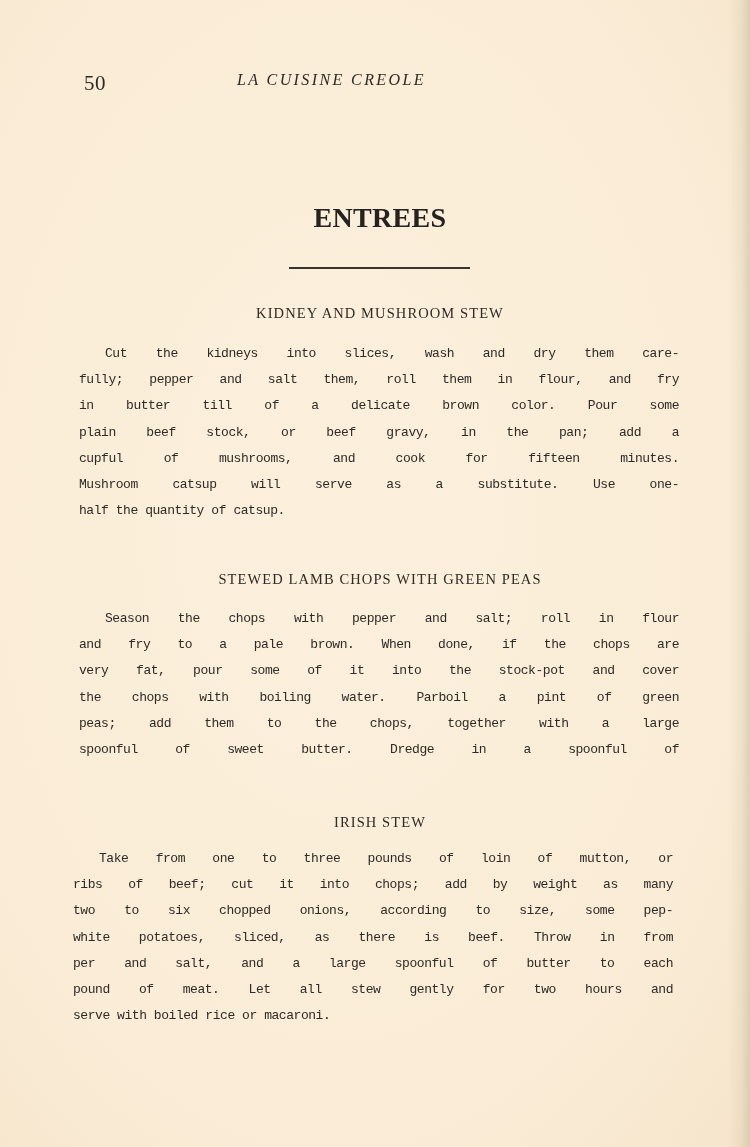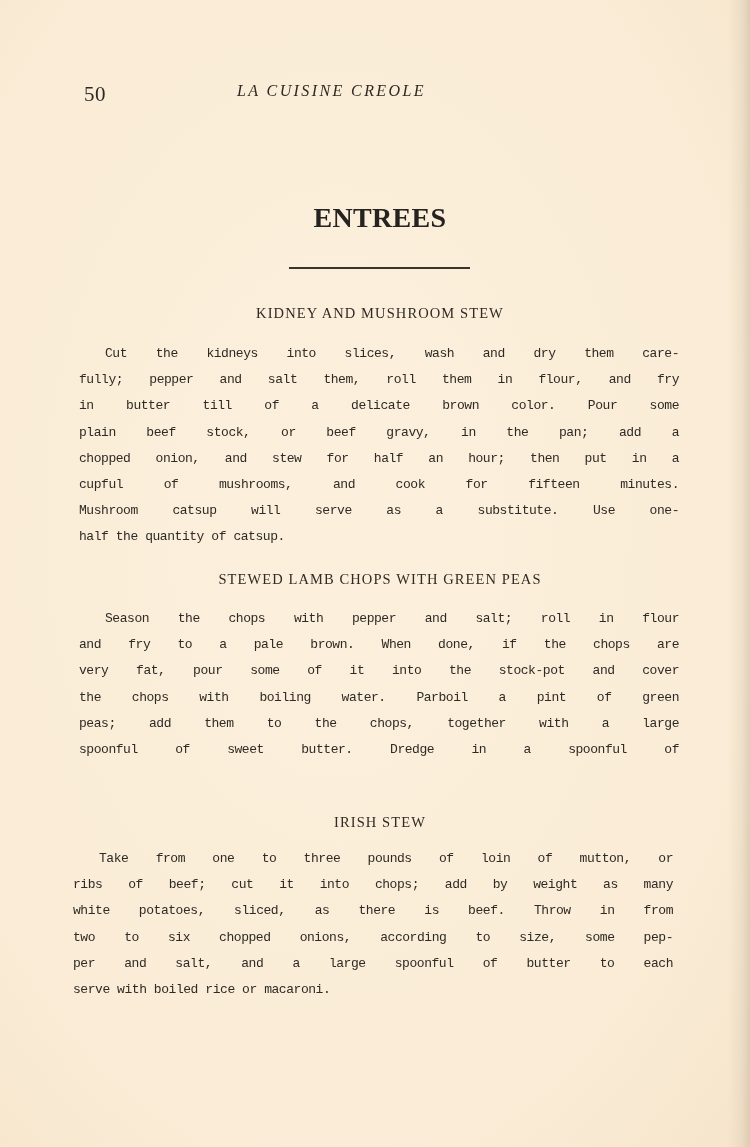--- a/index.html
+++ b/index.html
@@ -12,21 +12,21 @@
   }
   .page {
     position: absolute; left: 0; top: 0; width: 750px; height: 1147px;
     background: radial-gradient(ellipse at 45% 45%, #fcf0dd 0%, #faecd6 70%, #f6e5cc 100%);
   }
   .edge-shadow {
     position: absolute; right: 0; top: 0; width: 22px; height: 1147px;
     background: linear-gradient(to right, rgba(0,0,0,0) 0%, rgba(150,130,100,0.10) 60%, rgba(130,110,85,0.22) 100%);
   }
   .running-head {
-    position: absolute; top: 82px; left: 0; width: 750px; height: 30px;
+    position: absolute; top: 71px; left: 0; width: 750px; height: 30px;
   }
   .page-number {
     position: absolute; left: 84px; top: 0;
     font-size: 21px; letter-spacing: 0.5px; color: #2d2822;
     font-family: "Liberation Serif", serif;
   }
   .book-title {
     position: absolute; left: 237px; top: 0;
     font-style: italic; font-size: 16px; letter-spacing: 2.4px; color: #2d2822;
     font-family: "Liberation Serif", serif;
@@ -69,38 +69,38 @@
 
   <div class="section-title">ENTREES</div>
   <div class="rule"></div>
 
   <div class="recipe-title" style="top:305px;">KIDNEY AND MUSHROOM STEW</div>
   <div class="para" style="top:341px;">
     <span class="line indent" style="display: block;">Cut the kidneys into slices, wash and dry them care-</span>
     <span class="line" style="display: block;">fully; pepper and salt them, roll them in flour, and fry</span>
     <span class="line" style="display: block;">in butter till of a delicate brown color. Pour some</span>
     <span class="line" style="display: block;">plain beef stock, or beef gravy, in the pan; add a</span>
-    <span class="line" style="display: block;">chopped onion, and stew for half an hour; then put in a</span>
     <span class="line" style="display: block;">cupful of mushrooms, and cook for fifteen minutes.</span>
     <span class="line" style="display: block;">Mushroom catsup will serve as a substitute. Use one-</span>
     <span class="line last" style="display: block;">half the quantity of catsup.</span>
   </div>
 
   <div class="recipe-title" style="top:571px;">STEWED LAMB CHOPS WITH GREEN PEAS</div>
   <div class="para" style="top:606px;">
     <span class="line indent" style="display: block;">Season the chops with pepper and salt; roll in flour</span>
     <span class="line" style="display: block;">and fry to a pale brown. When done, if the chops are</span>
     <span class="line" style="display: block;">very fat, pour some of it into the stock-pot and cover</span>
     <span class="line" style="display: block;">the chops with boiling water. Parboil a pint of green</span>
     <span class="line" style="display: block;">peas; add them to the chops, together with a large</span>
     <span class="line" style="display: block;">spoonful of sweet butter. Dredge in a spoonful of</span>
   </div>
 
   <div class="recipe-title" style="top:814px;">IRISH STEW</div>
   <div class="para" style="top:846px; left:73px; width:600px;">
     <span class="line indent" style="display: block;">Take from one to three pounds of loin of mutton, or</span>
     <span class="line" style="display: block;">ribs of beef; cut it into chops; add by weight as many</span>
+    <span class="line" style="display: block;">two to six chopped onions, according to size, some pep-</span>
     <span class="line" style="display: block;">white potatoes, sliced, as there is beef. Throw in from</span>
-    <span class="line" style="display: block;">two to six chopped onions, according to size, some pep-</span>
     <span class="line" style="display: block;">per and salt, and a large spoonful of butter to each</span>
+    <span class="line" style="display: block;">pound of meat. Let all stew gently for two hours and</span>
     <span class="line last" style="display: block;">serve with boiled rice or macaroni.</span>
   </div>
 </div>
 
 </body></html>

